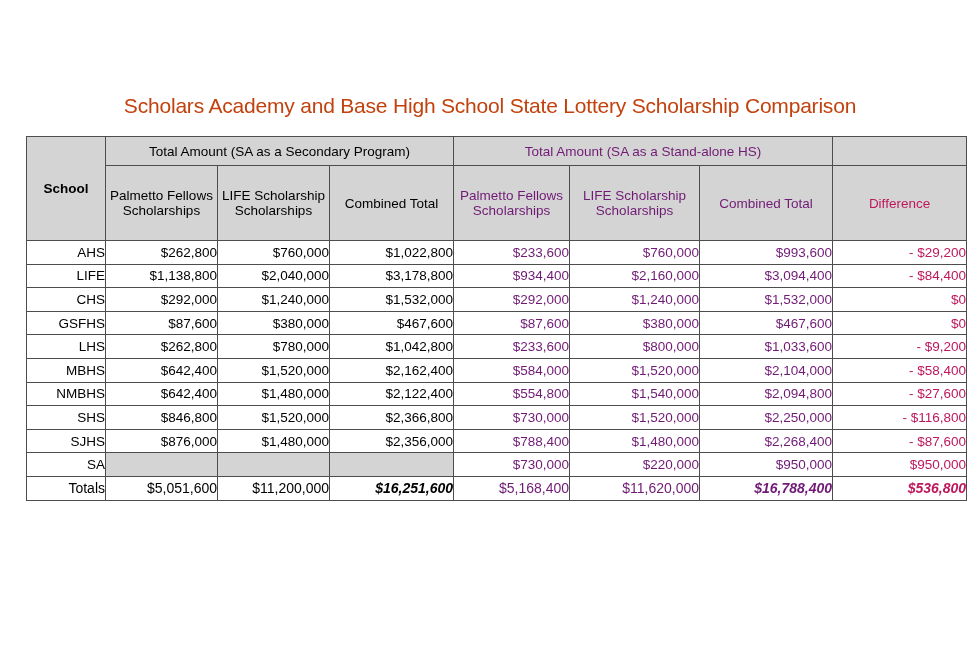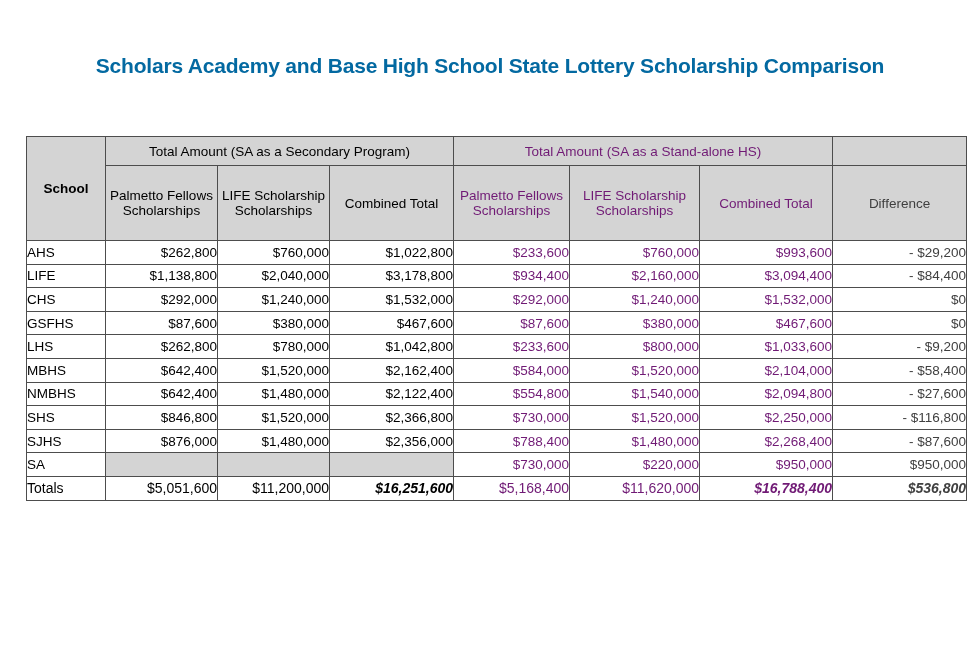--- a/index.html
+++ b/index.html
@@ -22,24 +22,25 @@
   }
   .title-block {
     position: absolute;
     left: 0;
     top: 52px;
     width: 980px;
     text-align: center;
   }
   .title-line {
     font-size: 21px;
-    font-weight: bold;
+    font-weight: normal;
     letter-spacing: -0.2px;
     line-height: 27px;
-    color: #0369a1;
+    color: #c2410c;
+    margin-top: 40px;
   }
   .table-wrap {
     position: absolute;
     left: 26px;
     top: 136px;
     width: 941px;
   }
   table.cmp {
     border-collapse: collapse;
     table-layout: fixed;
@@ -68,26 +69,26 @@
     height: 74px;
     font-size: 13.5px;
   }
   .hdr-school {
     background: #d4d4d4;
     text-align: center;
     font-weight: bold;
     font-size: 14px;
   }
   .blue { color: #701a75; }
-  .green { color: #404040; }
+  .green { color: #be185d; }
   .blk { color: #000000; }
 
   
   .school-cell {
-    text-align: left;
+    text-align: right;
     padding: 3px 4px 3px 5px;
     font-size: 14px;
     height: 22.6px;
     background: #ffffff;
   }
   .num {
     text-align: right;
     padding: 3px 6px 3px 4px;
     height: 22.6px;
     font-size: 14px;

